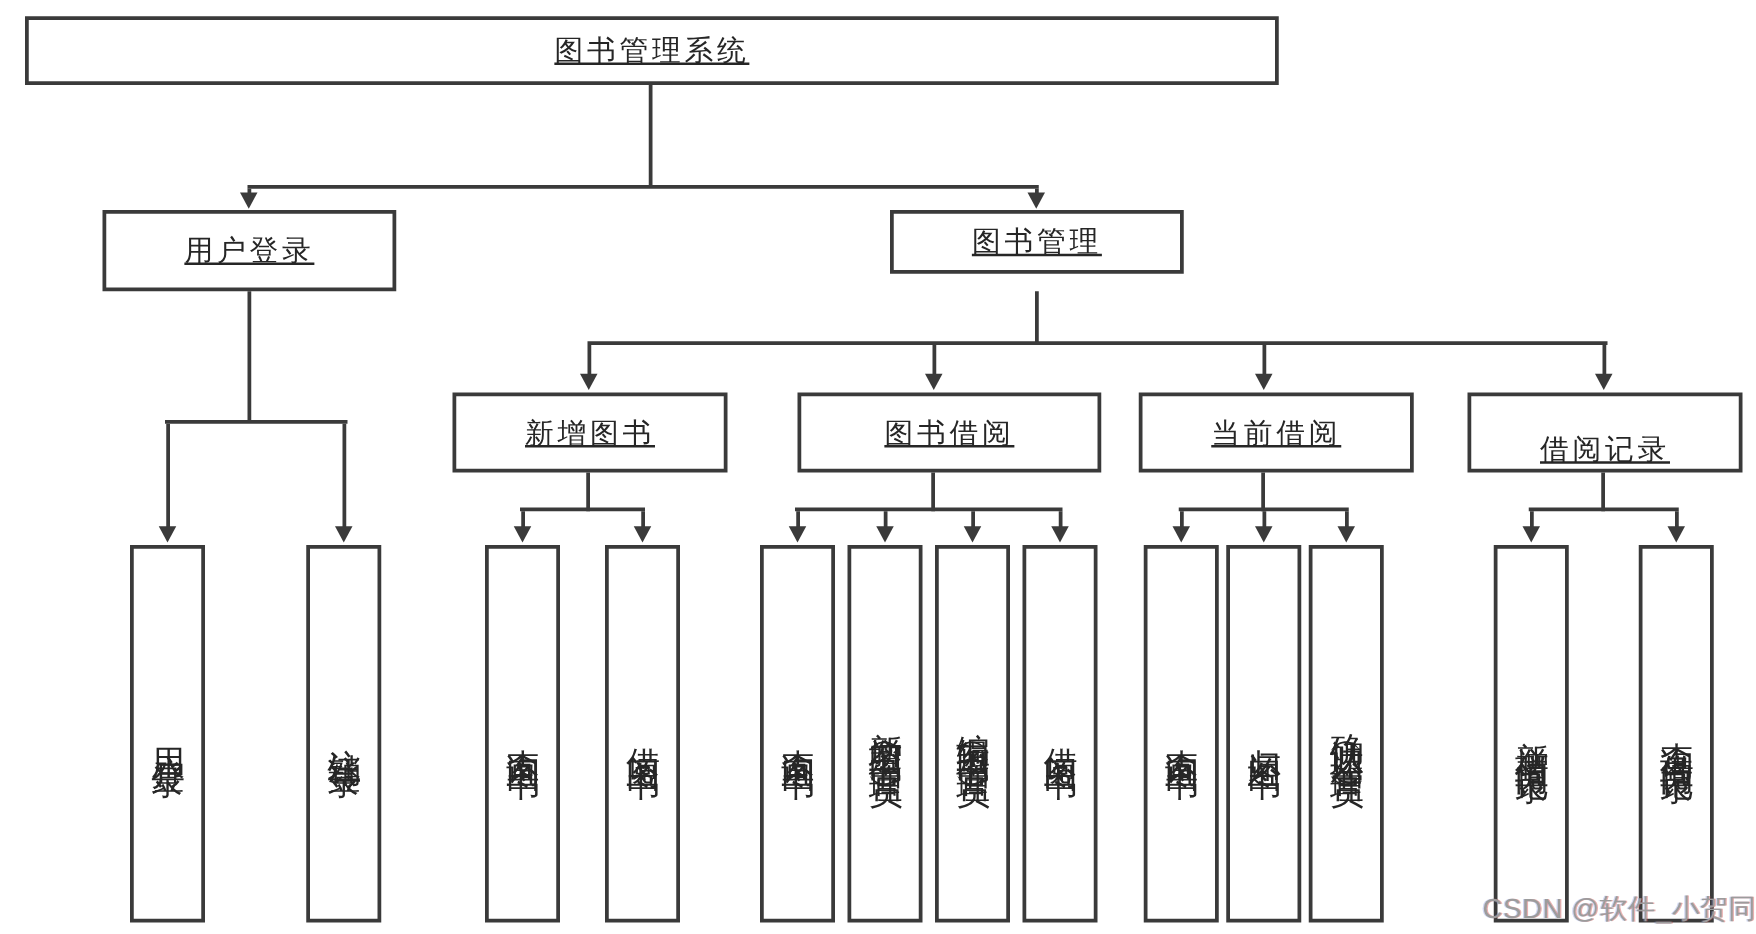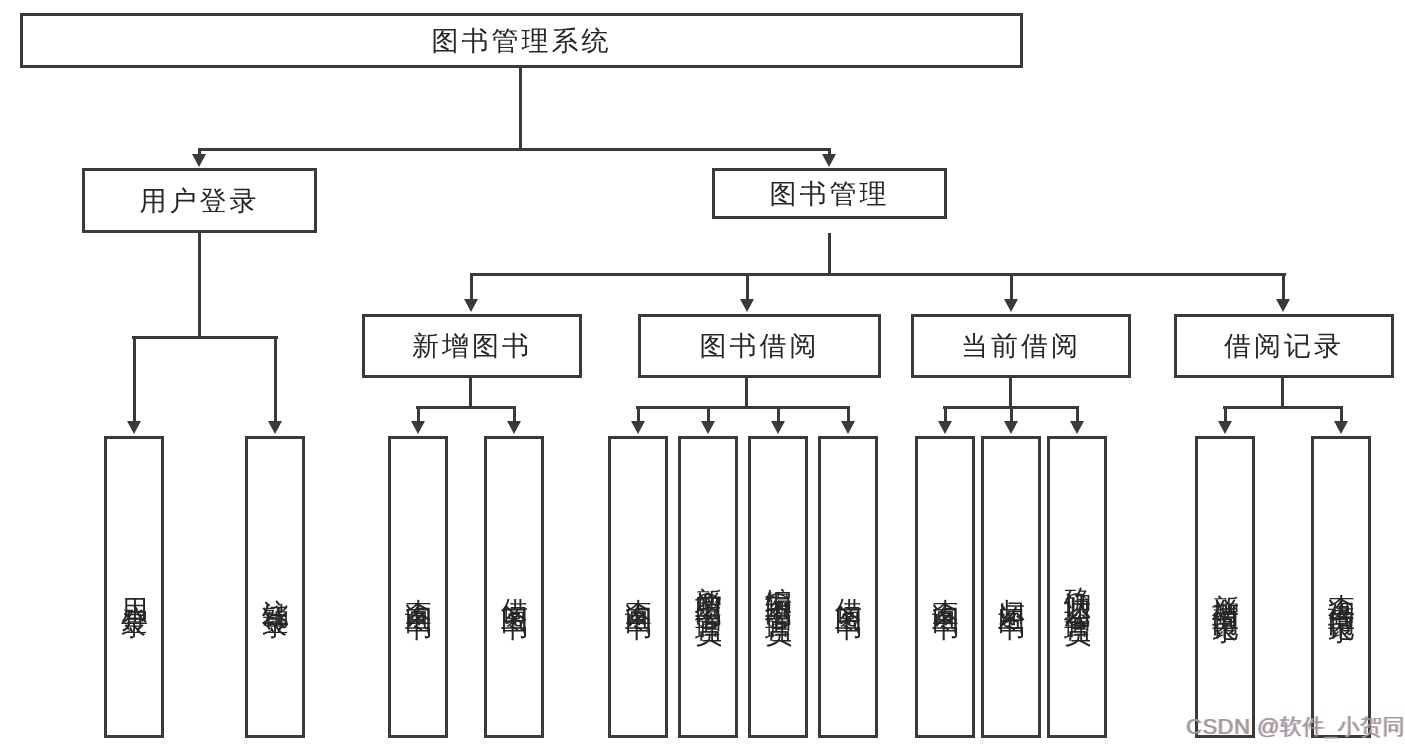--- a/index.html
+++ b/index.html
@@ -5,21 +5,21 @@
   html,body { margin:0; padding:0; background:#ffffff; }
   .stage {
     position:relative; width:1405px; height:747px; background:#ffffff;
     font-family:"Liberation Sans","DejaVu Sans",sans-serif; overflow:hidden;
   }
   .box {
     position:absolute; box-sizing:border-box; border:3px solid #3a3a3a;
     background:#ffffff; display:flex; align-items:center; justify-content:center;
     color:#262626;
   }
-  .h-box .lbl { font-size:27px; letter-spacing:3px; white-space:nowrap; }
+  .h-box .lbl { font-size:23px; letter-spacing:3px; white-space:nowrap;text-decoration:underline; }
   .v-box .lbl {
     writing-mode:vertical-rl; text-orientation:mixed;
     font-size:27px; letter-spacing:5px; line-height:1; white-space:nowrap;
   }
   .hline, .vline { position:absolute; background:#3a3a3a; }
   .hline { height:3px; }
   .vline { width:3px; }
   .arrow { position:absolute; width:16px; }
   .arrow::before {
     content:""; position:absolute; left:6.5px; top:0; bottom:11px; width:3px; background:#3a3a3a;
@@ -70,21 +70,21 @@
 
   <div class="box h-box" style="left:362px; top:314px; width:220px; height:64px;">
     <span class="lbl">新增图书</span>
   </div>
   <div class="box h-box" style="left:638px; top:314px; width:243px; height:64px;">
     <span class="lbl">图书借阅</span>
   </div>
   <div class="box h-box" style="left:901px; top:314px; width:220px; height:64px;margin-left:10px;">
     <span class="lbl">当前借阅</span>
   </div>
-  <div class="box h-box" style="left:1174px; top:314px; width:220px; height:64px;">
+  <div class="box h-box" style="left:1174px; top:314px; width:220px; height:64px;align-items:flex-end;">
     <span class="lbl">借阅记录</span>
   </div>
 
   <div class="vline" style="left:469px; top:378px; height:31px;"></div>
   <div class="hline" style="left:416px; top:406px; width:100px;"></div>
   <div class="arrow" style="left:410px; top:409px; height:25px;"></div>
   <div class="arrow" style="left:506px; top:409px; height:25px;"></div>
 
   <div class="vline" style="left:745px; top:378px; height:31px;"></div>
   <div class="hline" style="left:636px; top:406px; width:214px;"></div>

